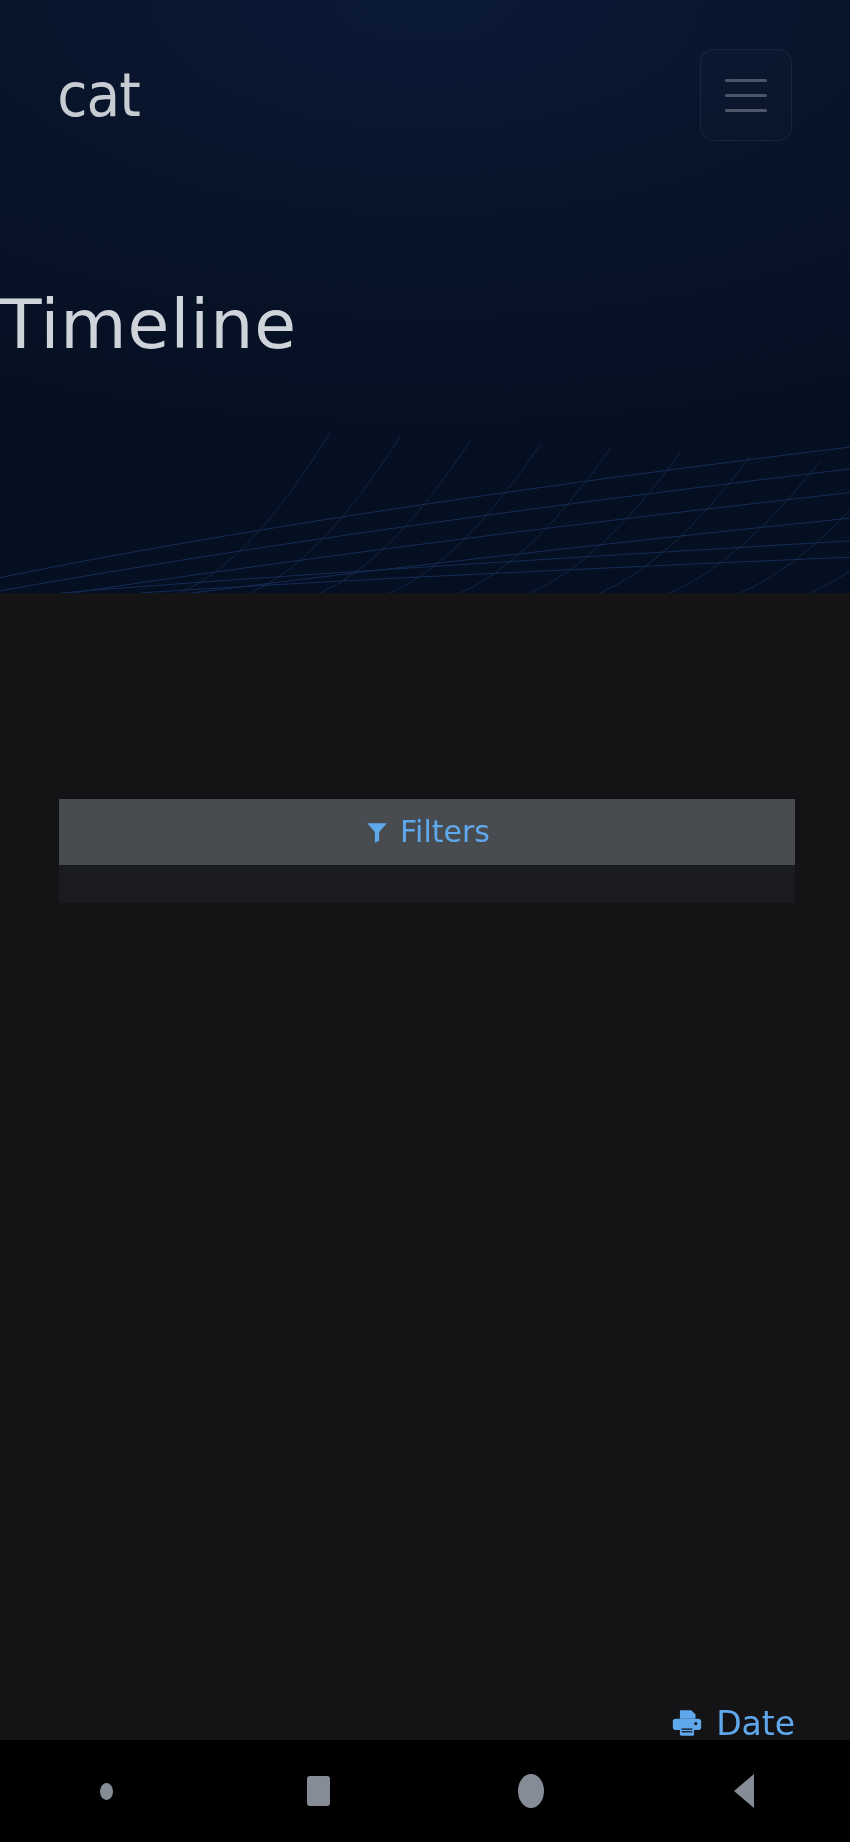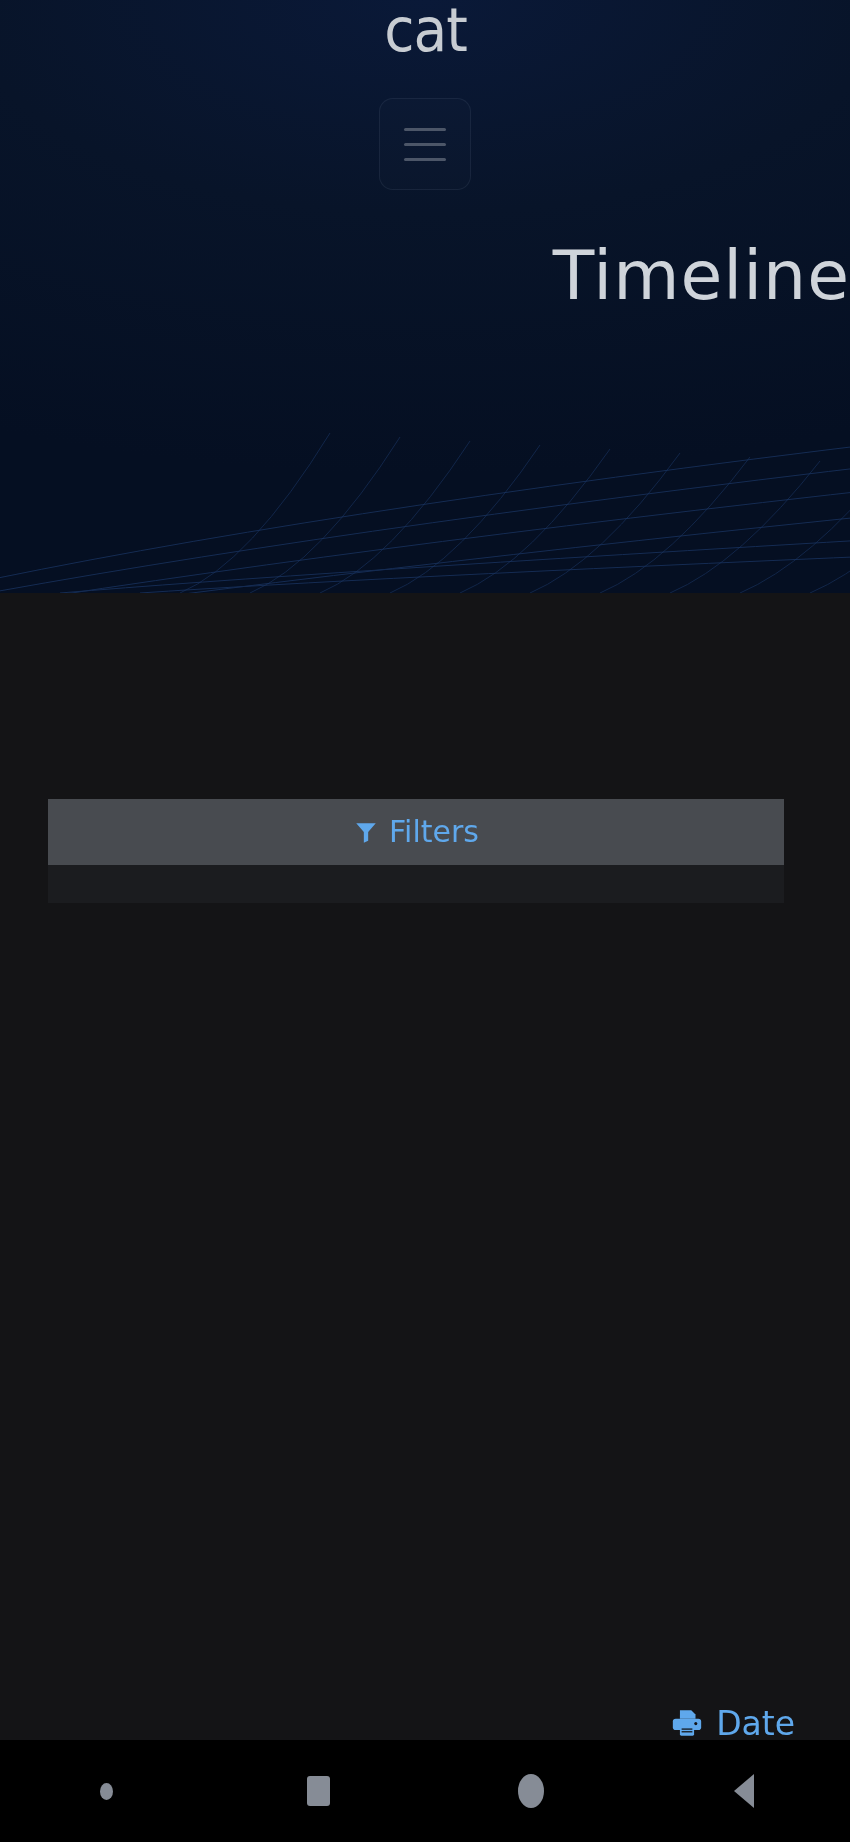--- a/index.html
+++ b/index.html
@@ -38,21 +38,20 @@
   }
 
   .topbar {
     position: relative;
     z-index: 3;
     height: 190px;
     display: flex;
     align-items: center;
     justify-content: space-between;
     padding: 0 58px 0 58px;
-    flex-direction: column;
   }
 
   .logo {
     font-family: "DejaVu Sans", sans-serif;
     font-size: 60px;
     font-weight: 400;
     letter-spacing: -1px;
     color: #c7ccd2;
     line-height: 1;
     text-transform: lowercase;
@@ -76,42 +75,42 @@
   .menu-bar {
     width: 42px;
     height: 3px;
     border-radius: 2px;
     background: #4c5668;
   }
 
   .hero-title {
     position: relative;
     z-index: 3;
-    margin-top: 52px;
-    text-align: right;
+    margin-top: 101px;
+    text-align: left;
     font-size: 68px;
     font-weight: 400;
     color: #cfd4da;
     letter-spacing: 1px;
     line-height: 1;
   }
 
   
   .content {
     position: relative;
     background: #141416;
     width: 850px;
     height: 1249px;
     padding: 0;
   }
 
   .filters-wrap {
     position: absolute;
     top: 206px;
-    left: 48px;
+    left: 59px;
     width: 736px;
   }
   .filters-bar {
     height: 66px;
     background: #484b50;
     display: flex;
     align-items: center;
     justify-content: center;
     gap: 10px;
     cursor: pointer;

